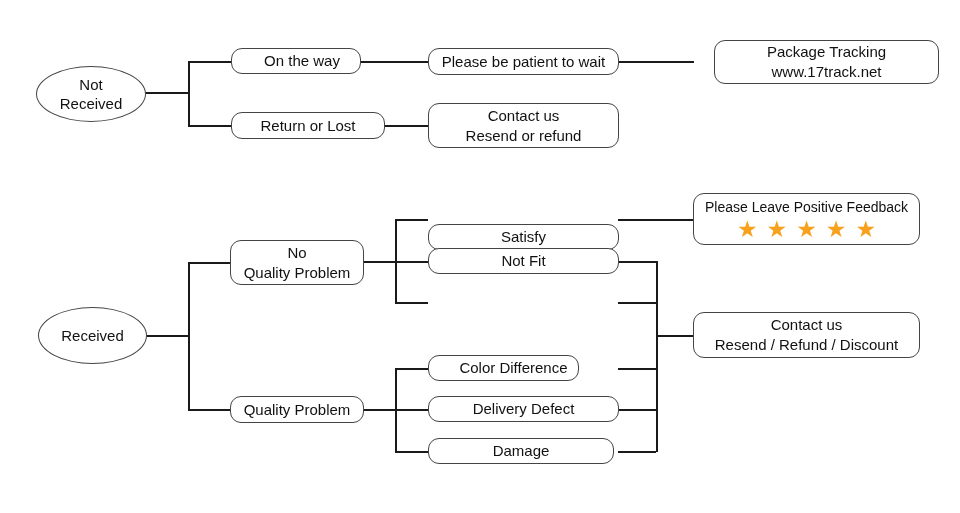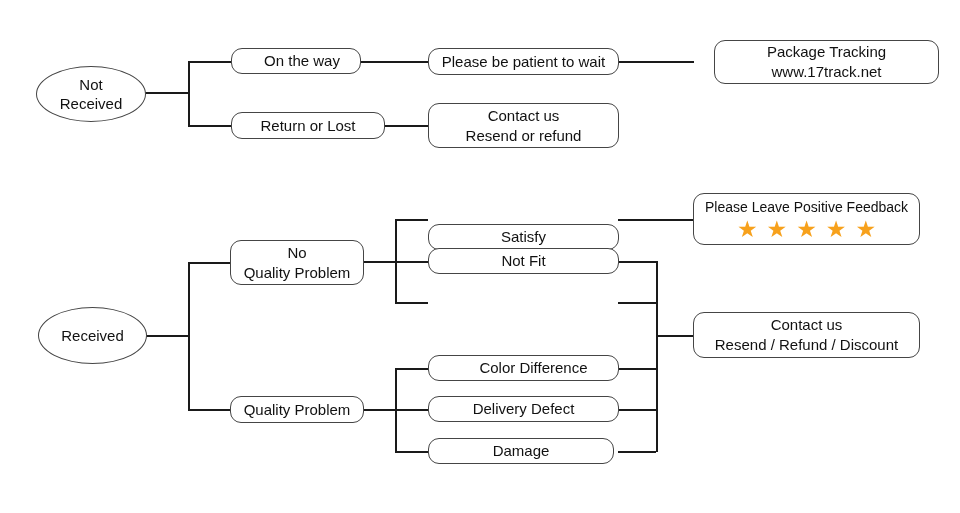--- a/index.html
+++ b/index.html
@@ -119,21 +119,21 @@
 
   <div class="node" style="left:428px; top:224px; width:191px; height:26px;">
     <span>Satisfy</span>
   </div>
 
   <div class="node" style="left:428px; top:248px; width:191px; height:26px;justify-content:center;">
     <span>Not Fit</span>
   </div>
 
 
-  <div class="node" style="left:428px; top:355px; width:191px; height:26px;padding-left:20px;">
+  <div class="node" style="left:428px; top:355px; width:151px; height:26px;padding-left:20px;">
     <span>Color Difference</span>
   </div>
 
   <div class="node" style="left:428px; top:396px; width:191px; height:26px;">
     <span>Delivery Defect</span>
   </div>
 
   <div class="node" style="left:428px; top:438px; width:186px; height:26px;">
     <span>Damage</span>
   </div>

